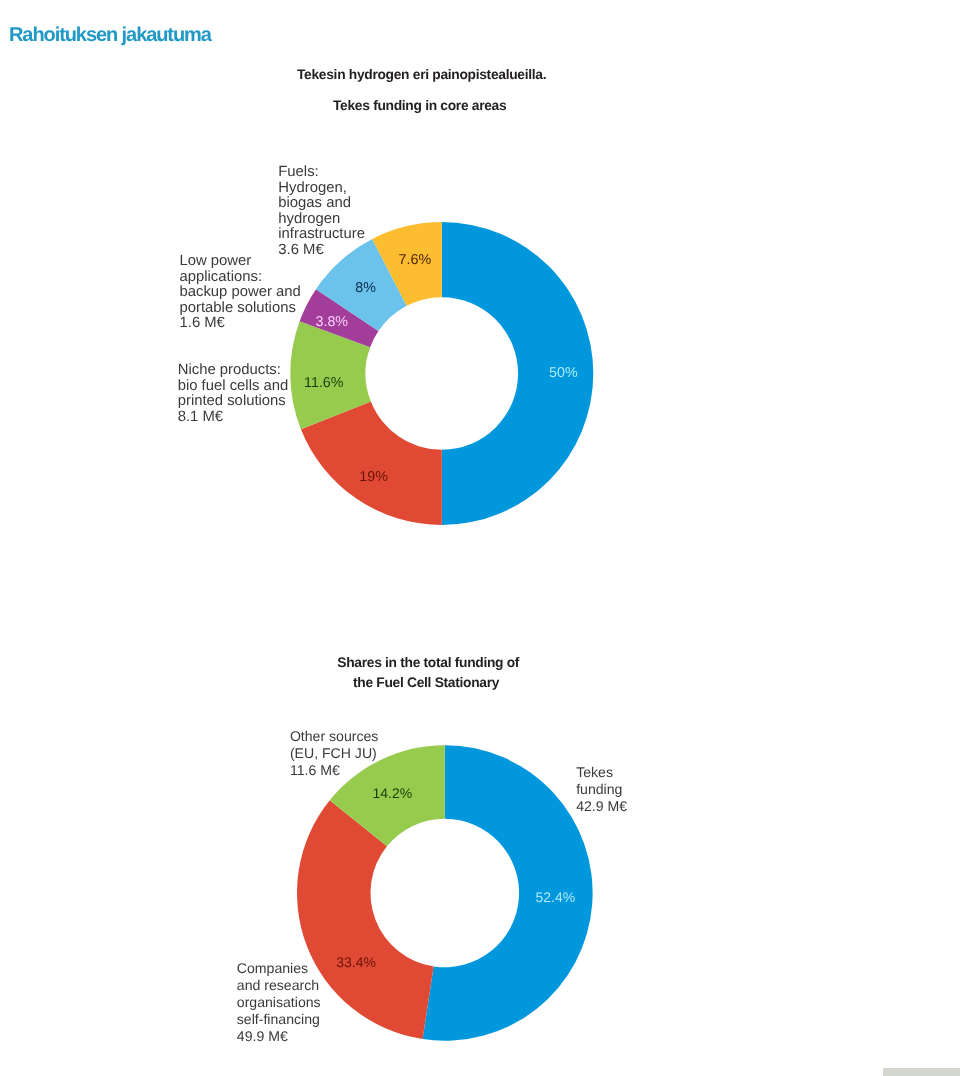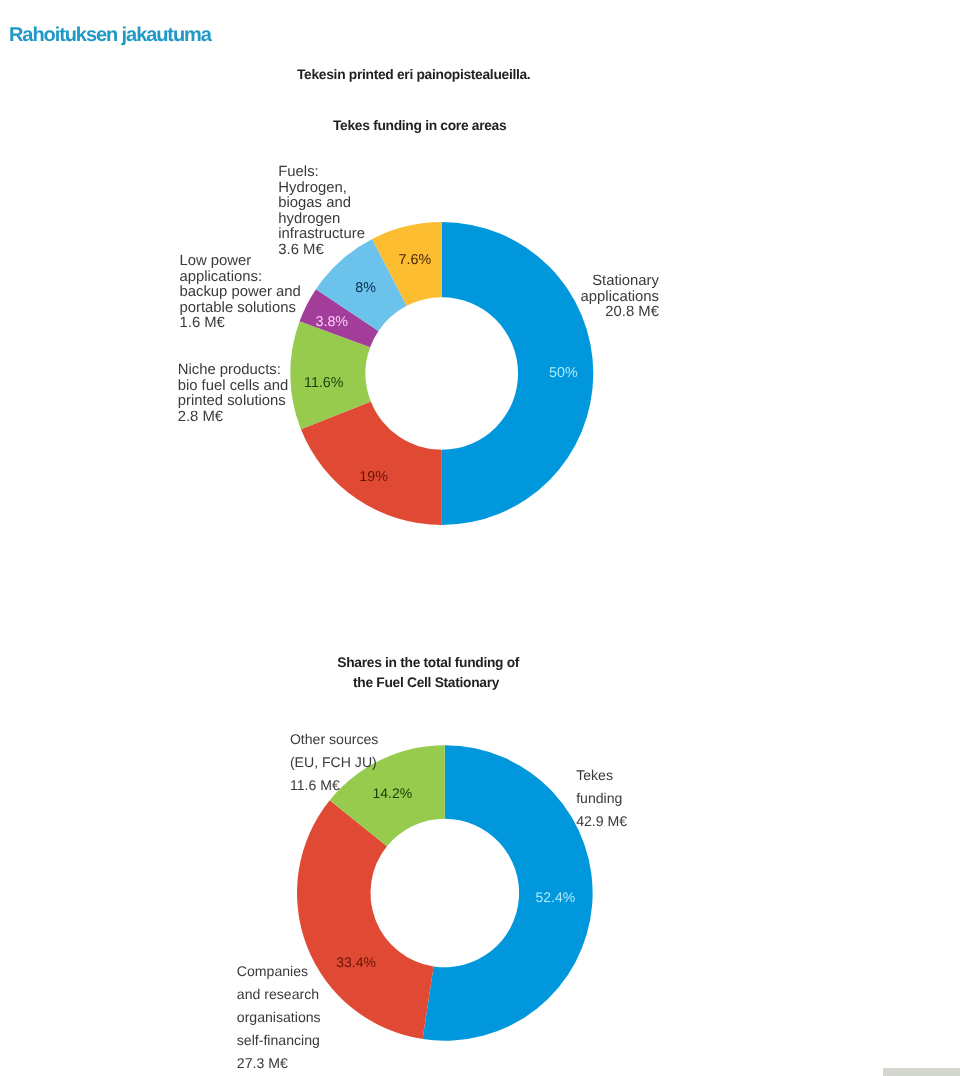--- a/index.html
+++ b/index.html
@@ -6,34 +6,34 @@
   body{width:960px;height:1076px;background:#ffffff;
        font-family:"Liberation Sans",sans-serif;overflow:hidden;position:relative;
        -webkit-font-smoothing:antialiased;text-rendering:geometricPrecision;}
   .page{position:absolute;left:0;top:0;width:960px;height:904px;background:#fff;
         transform:translateZ(0);margin-top:26px;}
   .abs{position:absolute;white-space:pre;}
   #page-title{left:9px;top:-2px;color:#2099c6;font-weight:bold;font-size:20px;letter-spacing:-1.08px;}
   .cap{font-weight:bold;font-size:13.8px;letter-spacing:-0.3px;color:#231f20;line-height:17px;}
   .cap2{font-weight:bold;font-size:13.8px;letter-spacing:-0.3px;color:#231f20;line-height:17px;}
   .lbl{font-size:14.85px;color:#3a3a3c;line-height:15.55px;}
-  .lbl2{font-size:14.1px;color:#3a3a3c;line-height:23px;}
+  .lbl2{font-size:14.1px;color:#3a3a3c;line-height:17px;}
   svg{display:block;shape-rendering:geometricPrecision;}
   #pagenum-box{left:882.7px;top:1042px;width:77.5px;height:30.2px;background:#d4d7d0;}
   #pagenum{left:899.5px;top:1052.3px;font-size:12.8px;color:#701a75;}
 </style>
 </head>
 <body>
 
 <div class="page">
 
   <div class="abs" id="page-title">Rahoituksen jakautuma</div>
 
-  <div class="abs cap" style="left:297px;top:40.3px;">Tekesin printed eri painopistealueilla.</div>
-  <div class="abs cap" style="left:333px;top:91px;">Tekes funding in core areas</div>
+  <div class="abs cap" style="left:297px;top:40.3px;">Tekesin hydrogen eri painopistealueilla.</div>
+  <div class="abs cap" style="left:333px;top:71px;">Tekes funding in core areas</div>
 
   <svg class="abs" id="donut-one" style="left:0px;top:0px;" width="960" height="540">
       <path d="M 441.80 196.00 A 151.5 151.5 0 0 1 441.80 499.00 L 441.80 423.80 A 76.3 76.3 0 0 0 441.80 271.20 Z" fill="#0097dc"></path>
       <path d="M 441.80 499.00 A 151.5 151.5 0 0 1 300.94 403.27 L 370.86 375.59 A 76.3 76.3 0 0 0 441.80 423.80 Z" fill="#e04a35"></path>
       <path d="M 300.94 403.27 A 151.5 151.5 0 0 1 299.58 295.29 L 370.17 321.20 A 76.3 76.3 0 0 0 370.86 375.59 Z" fill="#96cb4e"></path>
       <path d="M 299.58 295.29 A 151.5 151.5 0 0 1 315.96 263.13 L 378.43 305.01 A 76.3 76.3 0 0 0 370.17 321.20 Z" fill="#a23d9a"></path>
       <path d="M 315.96 263.13 A 151.5 151.5 0 0 1 372.17 212.95 L 406.73 279.74 A 76.3 76.3 0 0 0 378.43 305.01 Z" fill="#6bc2eb"></path>
       <path d="M 372.17 212.95 A 151.5 151.5 0 0 1 441.80 196.00 L 441.80 271.20 A 76.3 76.3 0 0 0 406.73 279.74 Z" fill="#fcbd30"></path>
       <text x="563.4" y="351.4" text-anchor="middle" font-family="&quot;Liberation Sans&quot;, sans-serif" font-size="14.3" fill="#aeebfa">50%</text>
       <text x="373.6" y="455.2" text-anchor="middle" font-family="&quot;Liberation Sans&quot;, sans-serif" font-size="14.3" fill="#691305">19%</text>
@@ -50,24 +50,21 @@
 infrastructure
 3.6 M€</div>
   <div class="abs lbl" style="left:179.5px;top:228.2px;">Low power
 applications:
 backup power and
 portable solutions
 1.6 M€</div>
   <div class="abs lbl" style="left:177.7px;top:337.3px;">Niche products:
 bio fuel cells and
 printed solutions
-2.8 M€</div>
-  <div class="abs lbl" style="left:459px;top:248px;width:200px;text-align:right;">Stationary
-applications
-20.8 M€</div>
+8.1 M€</div>
 
   <div class="abs cap2" style="left:337.3px;top:628px;">Shares in the total funding of</div>
   <div class="abs cap2" style="left:353px;top:648px;">the Fuel Cell Stationary</div>
 
   <svg class="abs" id="donut-two" style="left:0px;top:0px;" width="960" height="1076">
       <path d="M 444.80 719.20 A 147.8 147.8 0 1 1 422.60 1013.12 L 433.64 940.46 A 74.3 74.3 0 1 0 444.80 792.70 Z" fill="#0097dc"></path>
       <path d="M 422.60 1013.12 A 147.8 147.8 0 0 1 329.74 774.23 L 386.96 820.36 A 74.3 74.3 0 0 0 433.64 940.46 Z" fill="#e04a35"></path>
       <path d="M 329.74 774.23 A 147.8 147.8 0 0 1 444.80 719.20 L 444.80 792.70 A 74.3 74.3 0 0 0 386.96 820.36 Z" fill="#96cb4e"></path>
       <text x="555.3" y="875.8" text-anchor="middle" font-family="&quot;Liberation Sans&quot;, sans-serif" font-size="14" fill="#aeebfa">52.4%</text>
       <text x="356.1" y="941.4" text-anchor="middle" font-family="&quot;Liberation Sans&quot;, sans-serif" font-size="14" fill="#691305">33.4%</text>
@@ -77,18 +74,18 @@
   <div class="abs lbl2" style="left:289.9px;top:701.5px;">Other sources
 (EU, FCH JU)
 11.6 M€</div>
   <div class="abs lbl2" style="left:576.2px;top:738px;">Tekes
 funding
 42.9 M€</div>
   <div class="abs lbl2" style="left:236.8px;top:933.7px;">Companies
 and research
 organisations
 self-financing
-27.3 M€</div>
+49.9 M€</div>
 
   <div class="abs" id="pagenum-box"></div>
   <div class="abs" id="pagenum">11</div>
 
 </div>
 
 </body></html>

